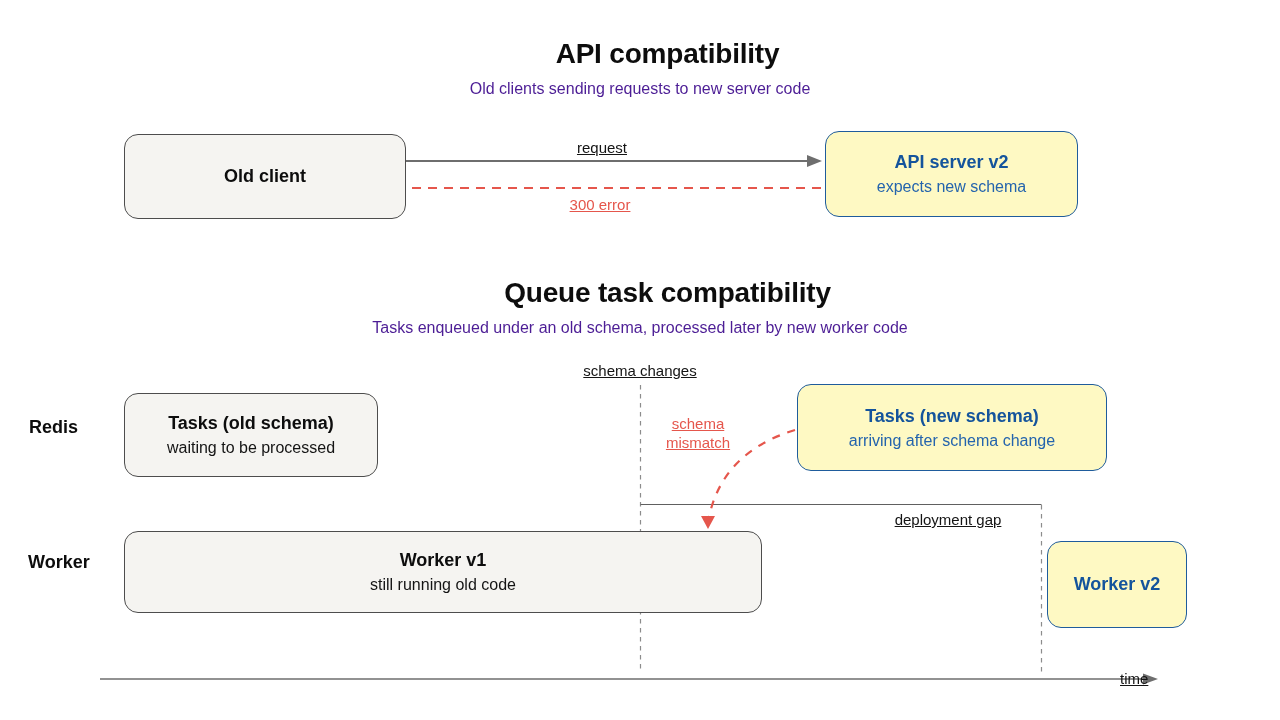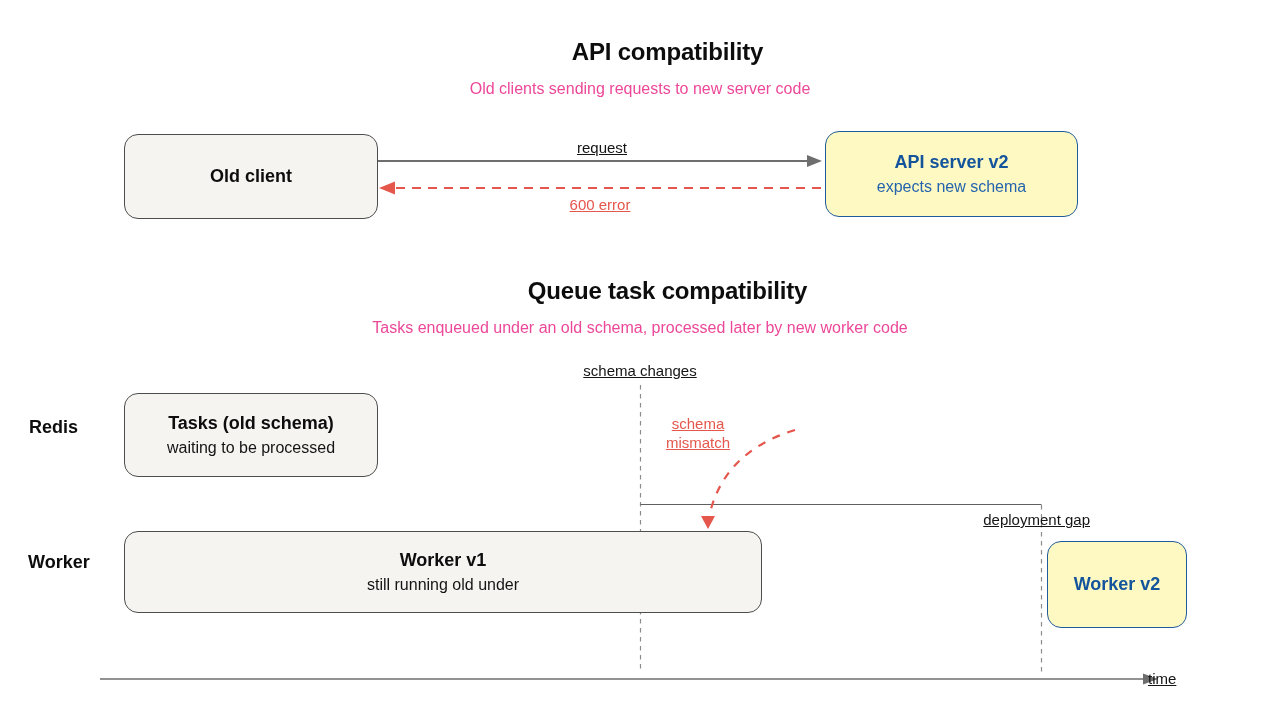--- a/index.html
+++ b/index.html
@@ -1,20 +1,20 @@
 <!DOCTYPE html>
 <html><head>
 <meta charset="utf-8">
 <style>
   html,body{margin:0;padding:0;background:#ffffff;}
   body{font-family:"Liberation Sans","DejaVu Sans",sans-serif;}
   .canvas{position:relative;width:1280px;height:720px;background:#ffffff;overflow:hidden;}
   .abs{position:absolute;}
-  .section-title{left:7px;right:0;text-align:center;font-size:24px;font-weight:700;color:#0d0d0d;letter-spacing:-0.2px;margin-left:48px;}
-  .section-subtitle{left:0;right:0;text-align:center;font-size:16px;font-weight:400;color:#ec4899;}
+  .section-title{left:7px;right:0;text-align:center;font-size:28px;font-weight:700;color:#0d0d0d;letter-spacing:-0.2px;margin-left:48px;}
+  .section-subtitle{left:0;right:0;text-align:center;font-size:16px;font-weight:400;color:#4c1d95;}
   .node{box-sizing:border-box;display:flex;flex-direction:column;align-items:center;justify-content:center;border-radius:14px;text-align:center;line-height:1.45;}
   .node-gray{background:#f5f4f1;border:1px solid #4d4d4d;}
   .node-blue{background:#fef9c3;border:1.6px solid #1f5c9c;}
   .node-title{font-size:18px;font-weight:700;color:#0d0d0d;}
   .node-sub{font-size:16px;font-weight:400;color:#141414;}
   .node-blue .node-title{color:#14549c;}
   .node-blue .node-sub{color:#2464ad;}
   .small-label{font-size:15px;color:#141414;white-space:nowrap;text-decoration:underline;}
   .red-label{color:#e5564c;}
   .center-200{width:200px;text-align:center;}
@@ -51,58 +51,62 @@
 
     <g>
       <line x1="100" y1="679" x2="1145" y2="679" stroke="#6e6e6e" stroke-width="1.6"></line>
       <polygon points="1158,679 1143,673.5 1143,684.5" fill="#6e6e6e"></polygon>
     </g>
   </svg>
 
   <div class="abs section-title" style="top:38px;">API compatibility</div>
   <div class="abs section-subtitle" style="top:80px;">Old clients sending requests to new server code</div>
 
-  <div class="abs node node-gray" style="left:124px;top:134px;width:254px;height:85px;">
+  <div class="abs node node-gray" style="left:124px;top:134px;width:282px;height:85px;">
     <div class="node-title">Old client</div>
   </div>
 
   <div class="abs node node-blue" style="left:825px;top:131px;width:253px;height:86px;">
     <div class="node-title">API server v2</div>
     <div class="node-sub">expects new schema</div>
   </div>
 
   <div class="abs small-label center-200" style="left:502px;top:139px;">request</div>
-  <div class="abs small-label red-label center-200" style="left:500px;top:196px;">600 error</div>
+  <div class="abs small-label red-label center-200" style="left:500px;top:196px;">300 error</div>
 
   <div class="abs section-title" style="top:277px;">Queue task compatibility</div>
   <div class="abs section-subtitle" style="top:319px;">Tasks enqueued under an old schema, processed later by new worker code</div>
 
   <div class="abs small-label center-200" style="left:540px;top:362px;">schema changes</div>
 
   <div class="abs lane-label" style="left:29px;top:417px;">Redis</div>
 
   <div class="abs node node-gray" style="left:124px;top:393px;width:254px;height:84px;text-align:center;">
     <div class="node-title">Tasks (old schema)</div>
     <div class="node-sub">waiting to be processed</div>
   </div>
 
+  <div class="abs node node-blue" style="left:797px;top:384px;width:310px;height:87px;">
+    <div class="node-title">Tasks (new schema)</div>
+    <div class="node-sub">arriving after schema change</div>
+  </div>
 
   <div class="abs small-label red-label" style="left:648px;top:414px;width:100px;text-align:center;line-height:19px;">
     <div>schema</div>
     <div>mismatch</div>
   </div>
 
-  <div class="abs small-label center-200" style="left:890px;top:511px;text-align:right;">deployment gap</div>
+  <div class="abs small-label center-200" style="left:848px;top:511px;">deployment gap</div>
 
   <div class="abs lane-label" style="left:28px;top:552px;">Worker</div>
 
   <div class="abs node node-gray" style="left:124px;top:531px;width:638px;height:82px;">
     <div class="node-title">Worker v1</div>
-    <div class="node-sub">still running old under</div>
+    <div class="node-sub">still running old code</div>
   </div>
 
   <div class="abs node node-blue" style="left:1047px;top:518px;width:140px;height:87px;margin-top:23px;">
     <div class="node-title">Worker v2</div>
   </div>
 
-  <div class="abs small-label" style="left:1148px;top:670px;">time</div>
+  <div class="abs small-label" style="left:1120px;top:670px;">time</div>
 
 </div>
 
 </body></html>

